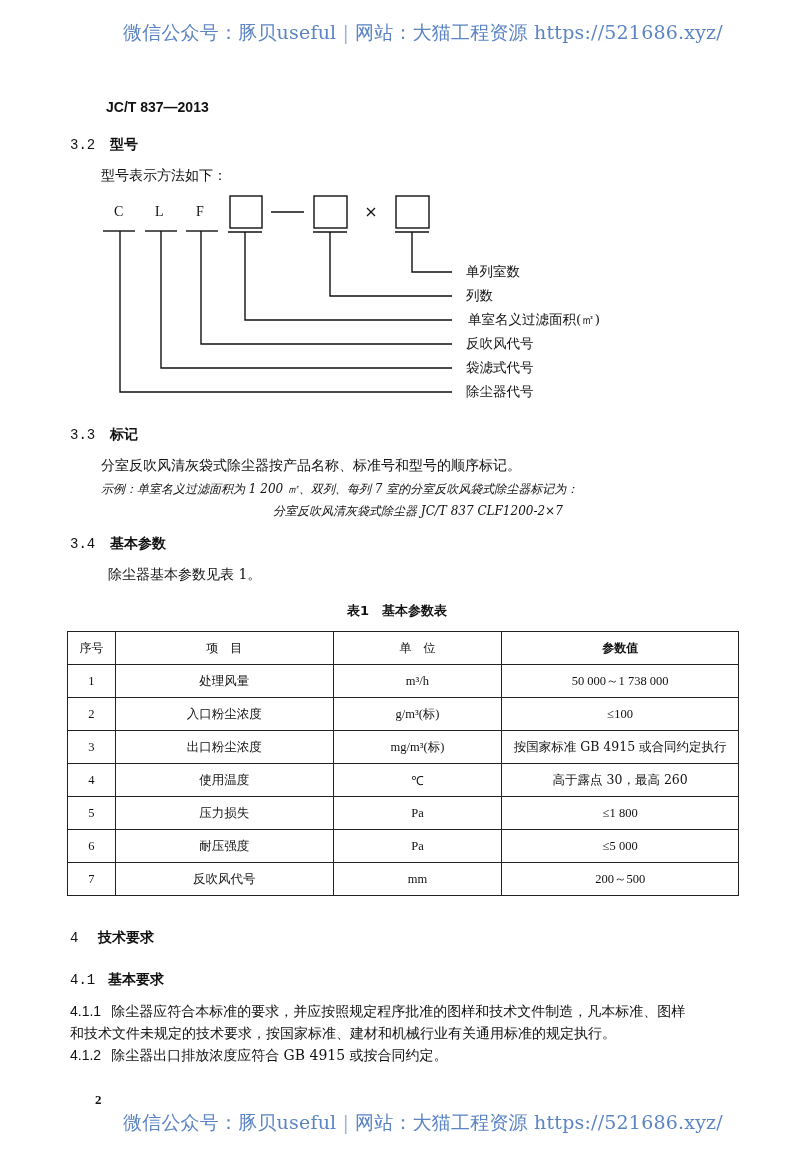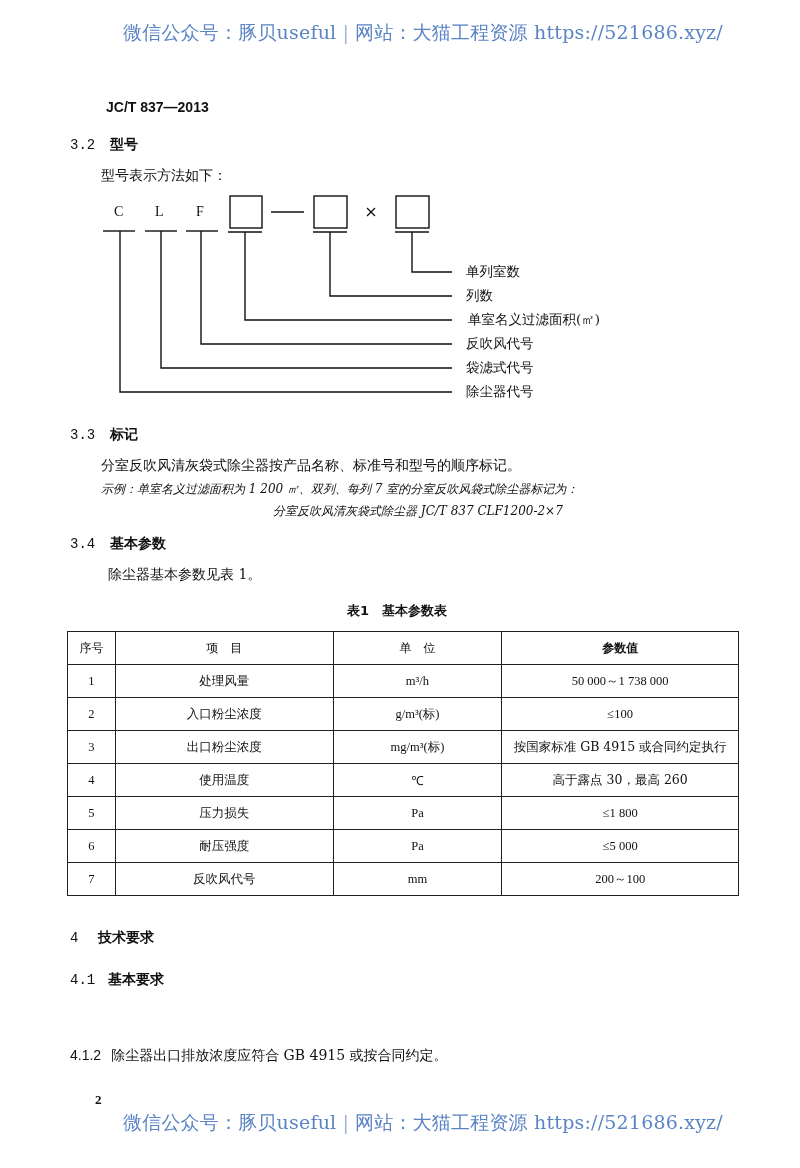--- a/index.html
+++ b/index.html
@@ -163,34 +163,36 @@
     <tr>
       <td class="num">6</td>
       <td>耐压强度</td>
       <td class="num">Pa</td>
       <td class="num">≤5 000</td>
     </tr>
     <tr>
       <td class="num">7</td>
       <td>反吹风代号</td>
       <td class="num">mm</td>
-      <td class="num">200～100</td>
+      <td class="num">200～500</td>
     </tr>
   </tbody>
 </table>
 
 <div class="abs h2" style="left:70px; top:929px;">
   <span class="num" style="width:28px;">4</span><span>技术要求</span>
 </div>
 
 <div class="abs h2" style="left:70px; top:971px;">
   <span class="num" style="width:38px;">4.1</span><span>基本要求</span>
 </div>
 
 <div class="abs para" style="left:70px; top:1000px; width:680px;">
+  <div><span class="pnum">4.1.1</span><span>除尘器应符合本标准的要求，并应按照规定程序批准的图样和技术文件制造，凡本标准、图样</span></div>
+  <div>和技术文件未规定的技术要求，按国家标准、建材和机械行业有关通用标准的规定执行。</div>
 </div>
 <div class="abs para" style="left:70px; top:1044px;">
   <span class="pnum">4.1.2</span><span>除尘器出口排放浓度应符合 GB 4915 或按合同约定。</span>
 </div>
 
 <div class="abs page-no" style="left:95px; top:1092px;">2</div>
 
 <div class="abs watermark" style="left:123px; top:1110px;">
   <span>微信公众号：豚贝useful</span><span class="wm-sep">|</span><span>网站：大猫工程资源 https://521686.xyz/</span>
 </div>

